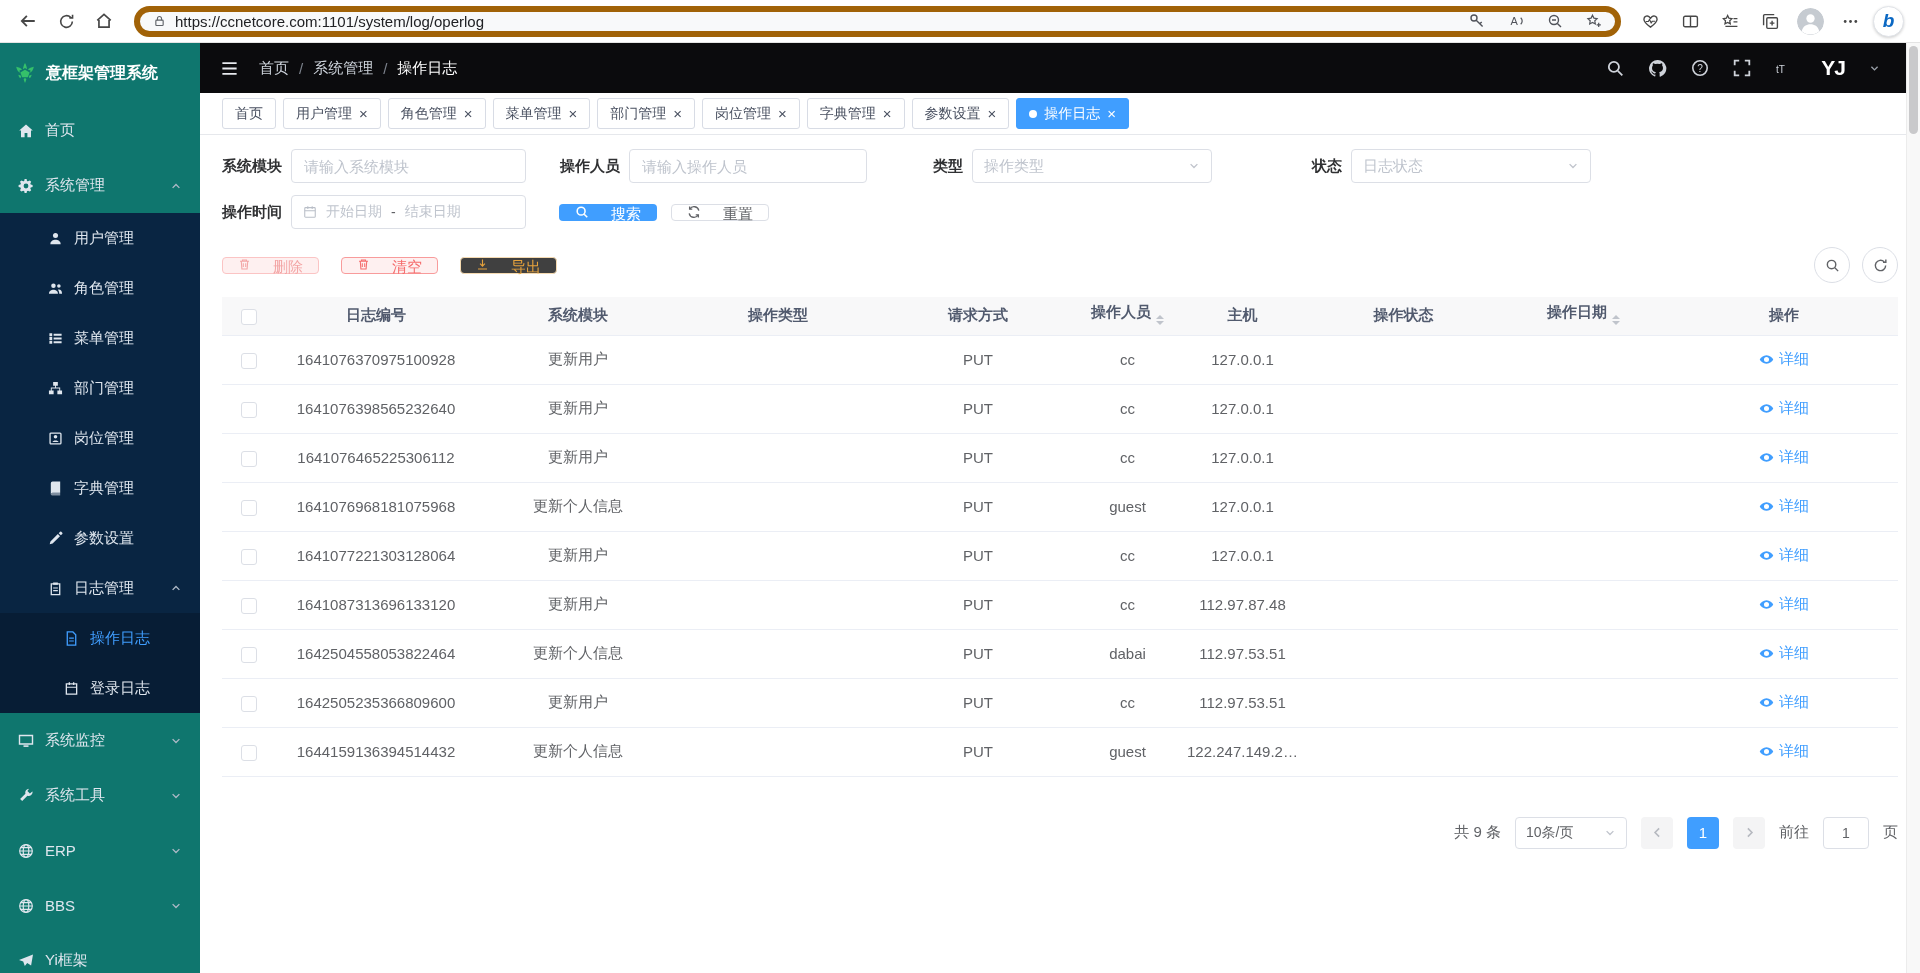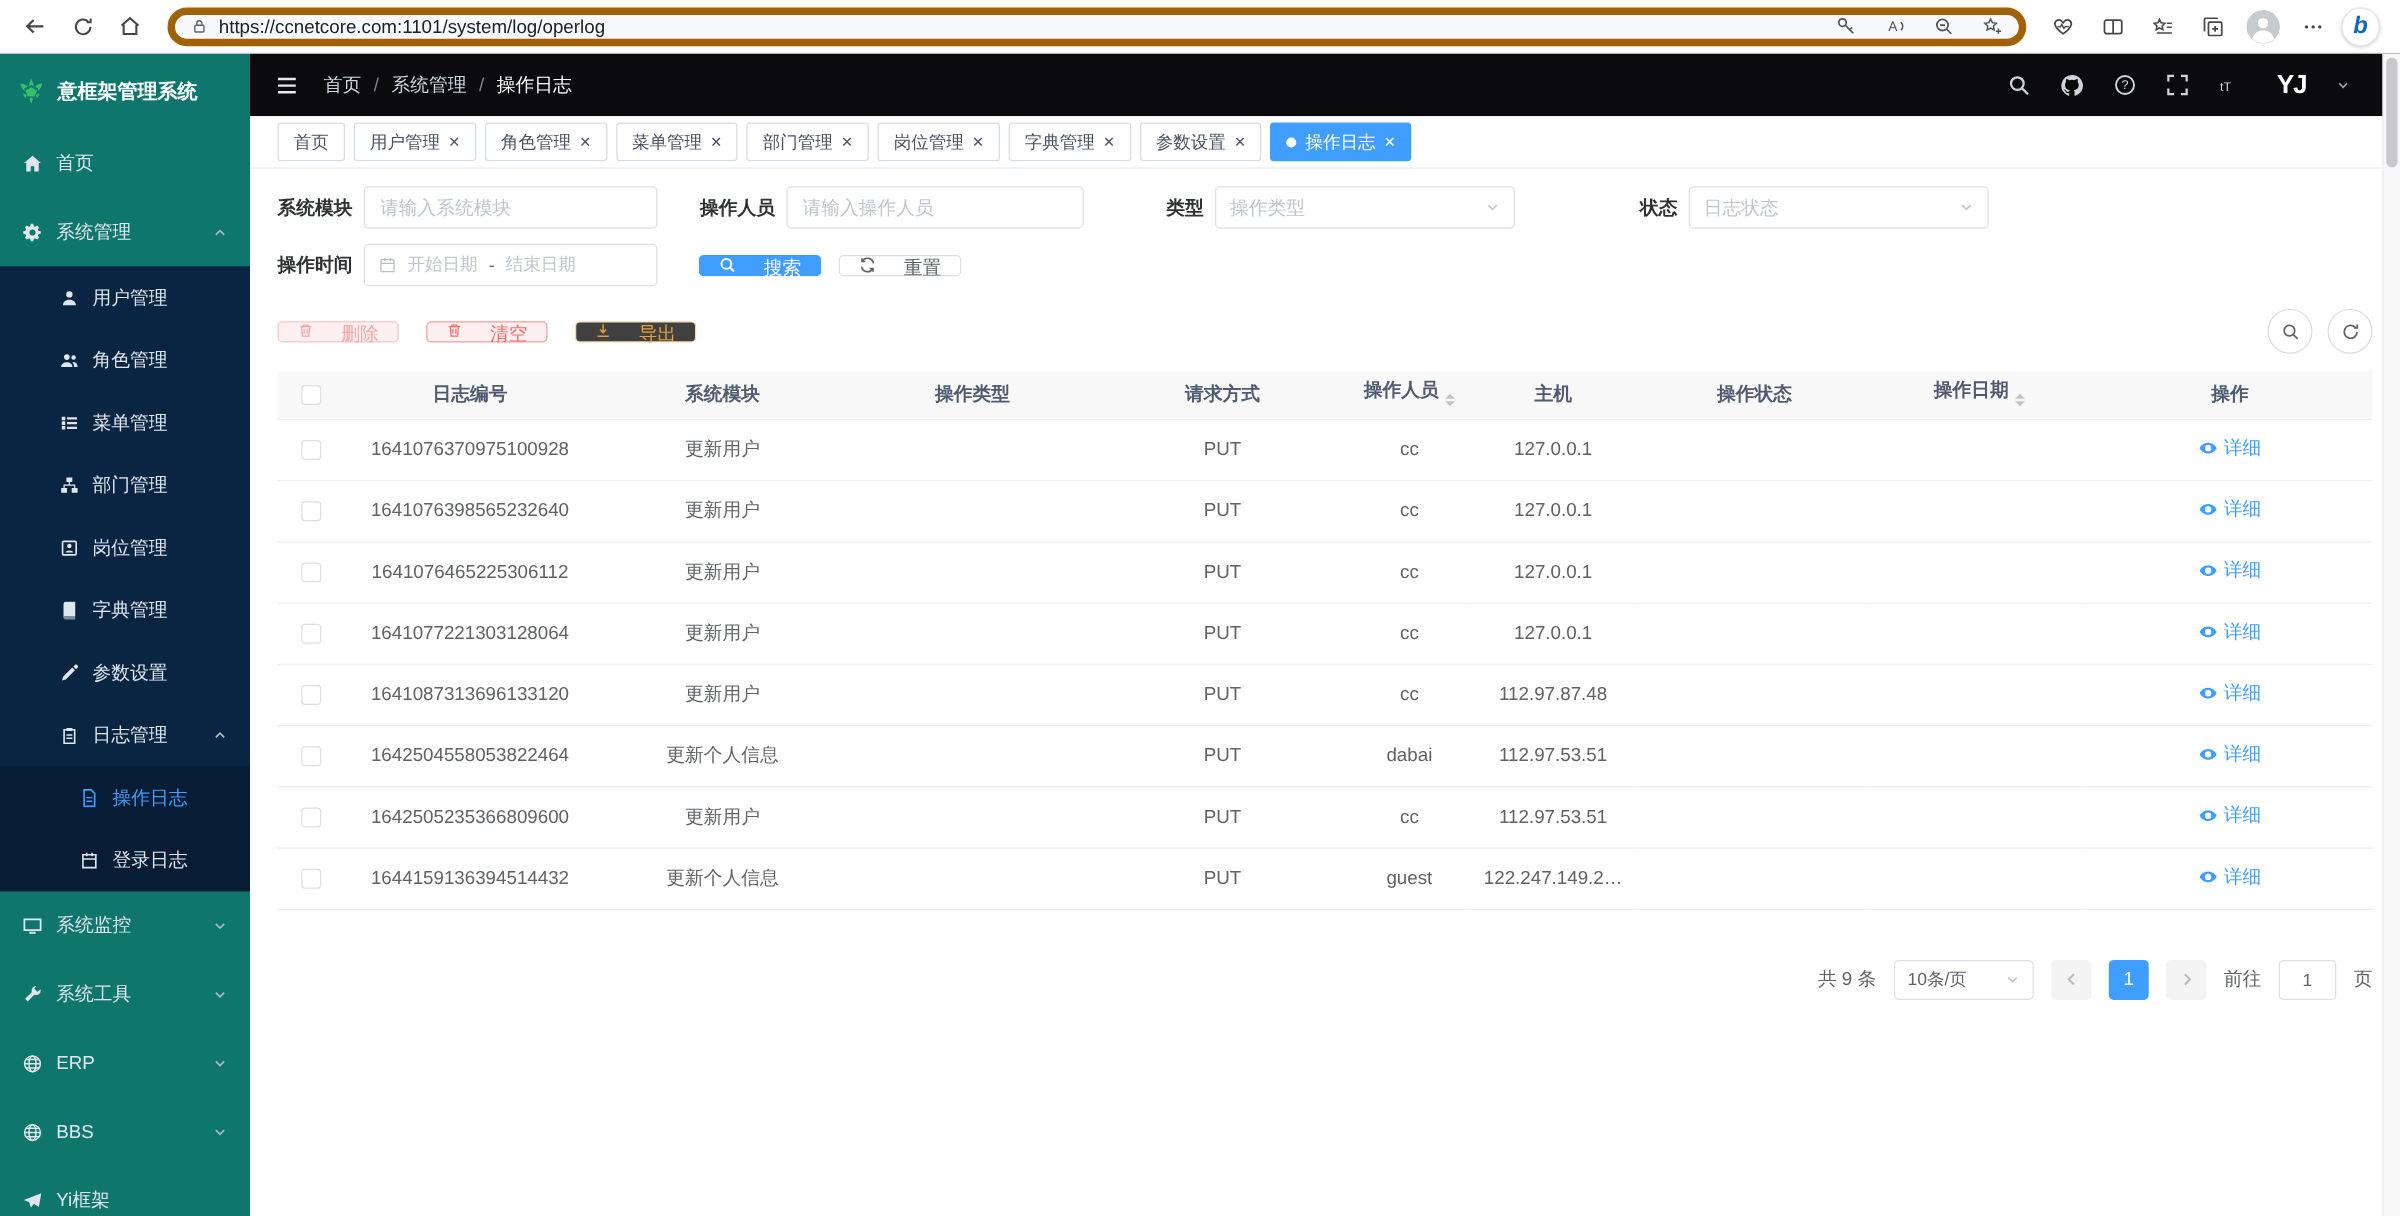--- a/index.html
+++ b/index.html
@@ -649,121 +649,140 @@
               <td>
                 <a class="detail">
                   <svg width="15" height="15" viewBox="0 0 16 16" fill="currentColor">
                     <path d="M8 3.5C4.5 3.5 1.8 6 .8 8c1 2 3.7 4.5 7.2 4.5S14.2 10 15.2 8c-1-2-3.7-4.5-7.2-4.5zm0 7.2A2.7 2.7 0 1 1 8 5.3a2.7 2.7 0 0 1 0 5.4z"></path>
                   </svg>
                   <span>详细</span>
                 </a>
               </td>
             </tr>
 
-
             <tr>
               <td><span class="cb"></span></td>
-              <td>1641077221303128064</td>
-              <td>更新用户</td>
+              <td>1641076968181075968</td>
+              <td>更新个人信息</td>
               <td></td>
               <td>PUT</td>
-              <td>cc</td>
+              <td>guest</td>
               <td>127.0.0.1</td>
               <td></td>
               <td></td>
               <td>
                 <a class="detail">
                   <svg width="15" height="15" viewBox="0 0 16 16" fill="currentColor">
                     <path d="M8 3.5C4.5 3.5 1.8 6 .8 8c1 2 3.7 4.5 7.2 4.5S14.2 10 15.2 8c-1-2-3.7-4.5-7.2-4.5zm0 7.2A2.7 2.7 0 1 1 8 5.3a2.7 2.7 0 0 1 0 5.4z"></path>
                   </svg>
                   <span>详细</span>
                 </a>
               </td>
             </tr>
 
             <tr>
               <td><span class="cb"></span></td>
-              <td>1641087313696133120</td>
+              <td>1641077221303128064</td>
               <td>更新用户</td>
               <td></td>
               <td>PUT</td>
               <td>cc</td>
-              <td>112.97.87.48</td>
+              <td>127.0.0.1</td>
               <td></td>
               <td></td>
               <td>
                 <a class="detail">
                   <svg width="15" height="15" viewBox="0 0 16 16" fill="currentColor">
                     <path d="M8 3.5C4.5 3.5 1.8 6 .8 8c1 2 3.7 4.5 7.2 4.5S14.2 10 15.2 8c-1-2-3.7-4.5-7.2-4.5zm0 7.2A2.7 2.7 0 1 1 8 5.3a2.7 2.7 0 0 1 0 5.4z"></path>
                   </svg>
                   <span>详细</span>
                 </a>
               </td>
             </tr>
 
             <tr>
               <td><span class="cb"></span></td>
-              <td>1642504558053822464</td>
-              <td>更新个人信息</td>
+              <td>1641087313696133120</td>
+              <td>更新用户</td>
               <td></td>
               <td>PUT</td>
-              <td>dabai</td>
-              <td>112.97.53.51</td>
+              <td>cc</td>
+              <td>112.97.87.48</td>
               <td></td>
               <td></td>
               <td>
                 <a class="detail">
                   <svg width="15" height="15" viewBox="0 0 16 16" fill="currentColor">
                     <path d="M8 3.5C4.5 3.5 1.8 6 .8 8c1 2 3.7 4.5 7.2 4.5S14.2 10 15.2 8c-1-2-3.7-4.5-7.2-4.5zm0 7.2A2.7 2.7 0 1 1 8 5.3a2.7 2.7 0 0 1 0 5.4z"></path>
                   </svg>
                   <span>详细</span>
                 </a>
               </td>
             </tr>
 
             <tr>
               <td><span class="cb"></span></td>
-              <td>1642505235366809600</td>
-              <td>更新用户</td>
+              <td>1642504558053822464</td>
+              <td>更新个人信息</td>
               <td></td>
               <td>PUT</td>
-              <td>cc</td>
+              <td>dabai</td>
               <td>112.97.53.51</td>
               <td></td>
               <td></td>
               <td>
                 <a class="detail">
                   <svg width="15" height="15" viewBox="0 0 16 16" fill="currentColor">
                     <path d="M8 3.5C4.5 3.5 1.8 6 .8 8c1 2 3.7 4.5 7.2 4.5S14.2 10 15.2 8c-1-2-3.7-4.5-7.2-4.5zm0 7.2A2.7 2.7 0 1 1 8 5.3a2.7 2.7 0 0 1 0 5.4z"></path>
                   </svg>
                   <span>详细</span>
                 </a>
               </td>
             </tr>
 
             <tr>
               <td><span class="cb"></span></td>
-              <td>1644159136394514432</td>
-              <td>更新个人信息</td>
+              <td>1642505235366809600</td>
+              <td>更新用户</td>
               <td></td>
               <td>PUT</td>
-              <td>guest</td>
-              <td>122.247.149.2…</td>
+              <td>cc</td>
+              <td>112.97.53.51</td>
               <td></td>
               <td></td>
               <td>
                 <a class="detail">
                   <svg width="15" height="15" viewBox="0 0 16 16" fill="currentColor">
                     <path d="M8 3.5C4.5 3.5 1.8 6 .8 8c1 2 3.7 4.5 7.2 4.5S14.2 10 15.2 8c-1-2-3.7-4.5-7.2-4.5zm0 7.2A2.7 2.7 0 1 1 8 5.3a2.7 2.7 0 0 1 0 5.4z"></path>
                   </svg>
                   <span>详细</span>
                 </a>
               </td>
             </tr>
 
+            <tr>
+              <td><span class="cb"></span></td>
+              <td>1644159136394514432</td>
+              <td>更新个人信息</td>
+              <td></td>
+              <td>PUT</td>
+              <td>guest</td>
+              <td>122.247.149.2…</td>
+              <td></td>
+              <td></td>
+              <td>
+                <a class="detail">
+                  <svg width="15" height="15" viewBox="0 0 16 16" fill="currentColor">
+                    <path d="M8 3.5C4.5 3.5 1.8 6 .8 8c1 2 3.7 4.5 7.2 4.5S14.2 10 15.2 8c-1-2-3.7-4.5-7.2-4.5zm0 7.2A2.7 2.7 0 1 1 8 5.3a2.7 2.7 0 0 1 0 5.4z"></path>
+                  </svg>
+                  <span>详细</span>
+                </a>
+              </td>
+            </tr>
+
         </tbody>
       </table>
 
       <div class="pager">
         <span>共 9 条</span>
         <div class="psel">
           <span>10条/页</span>
           <svg width="12" height="12" viewBox="0 0 16 16" fill="none" stroke="#c0c4cc" stroke-width="1.8">
               <path d="M3.5 5.5 8 10l4.5-4.5"></path>
             </svg>

